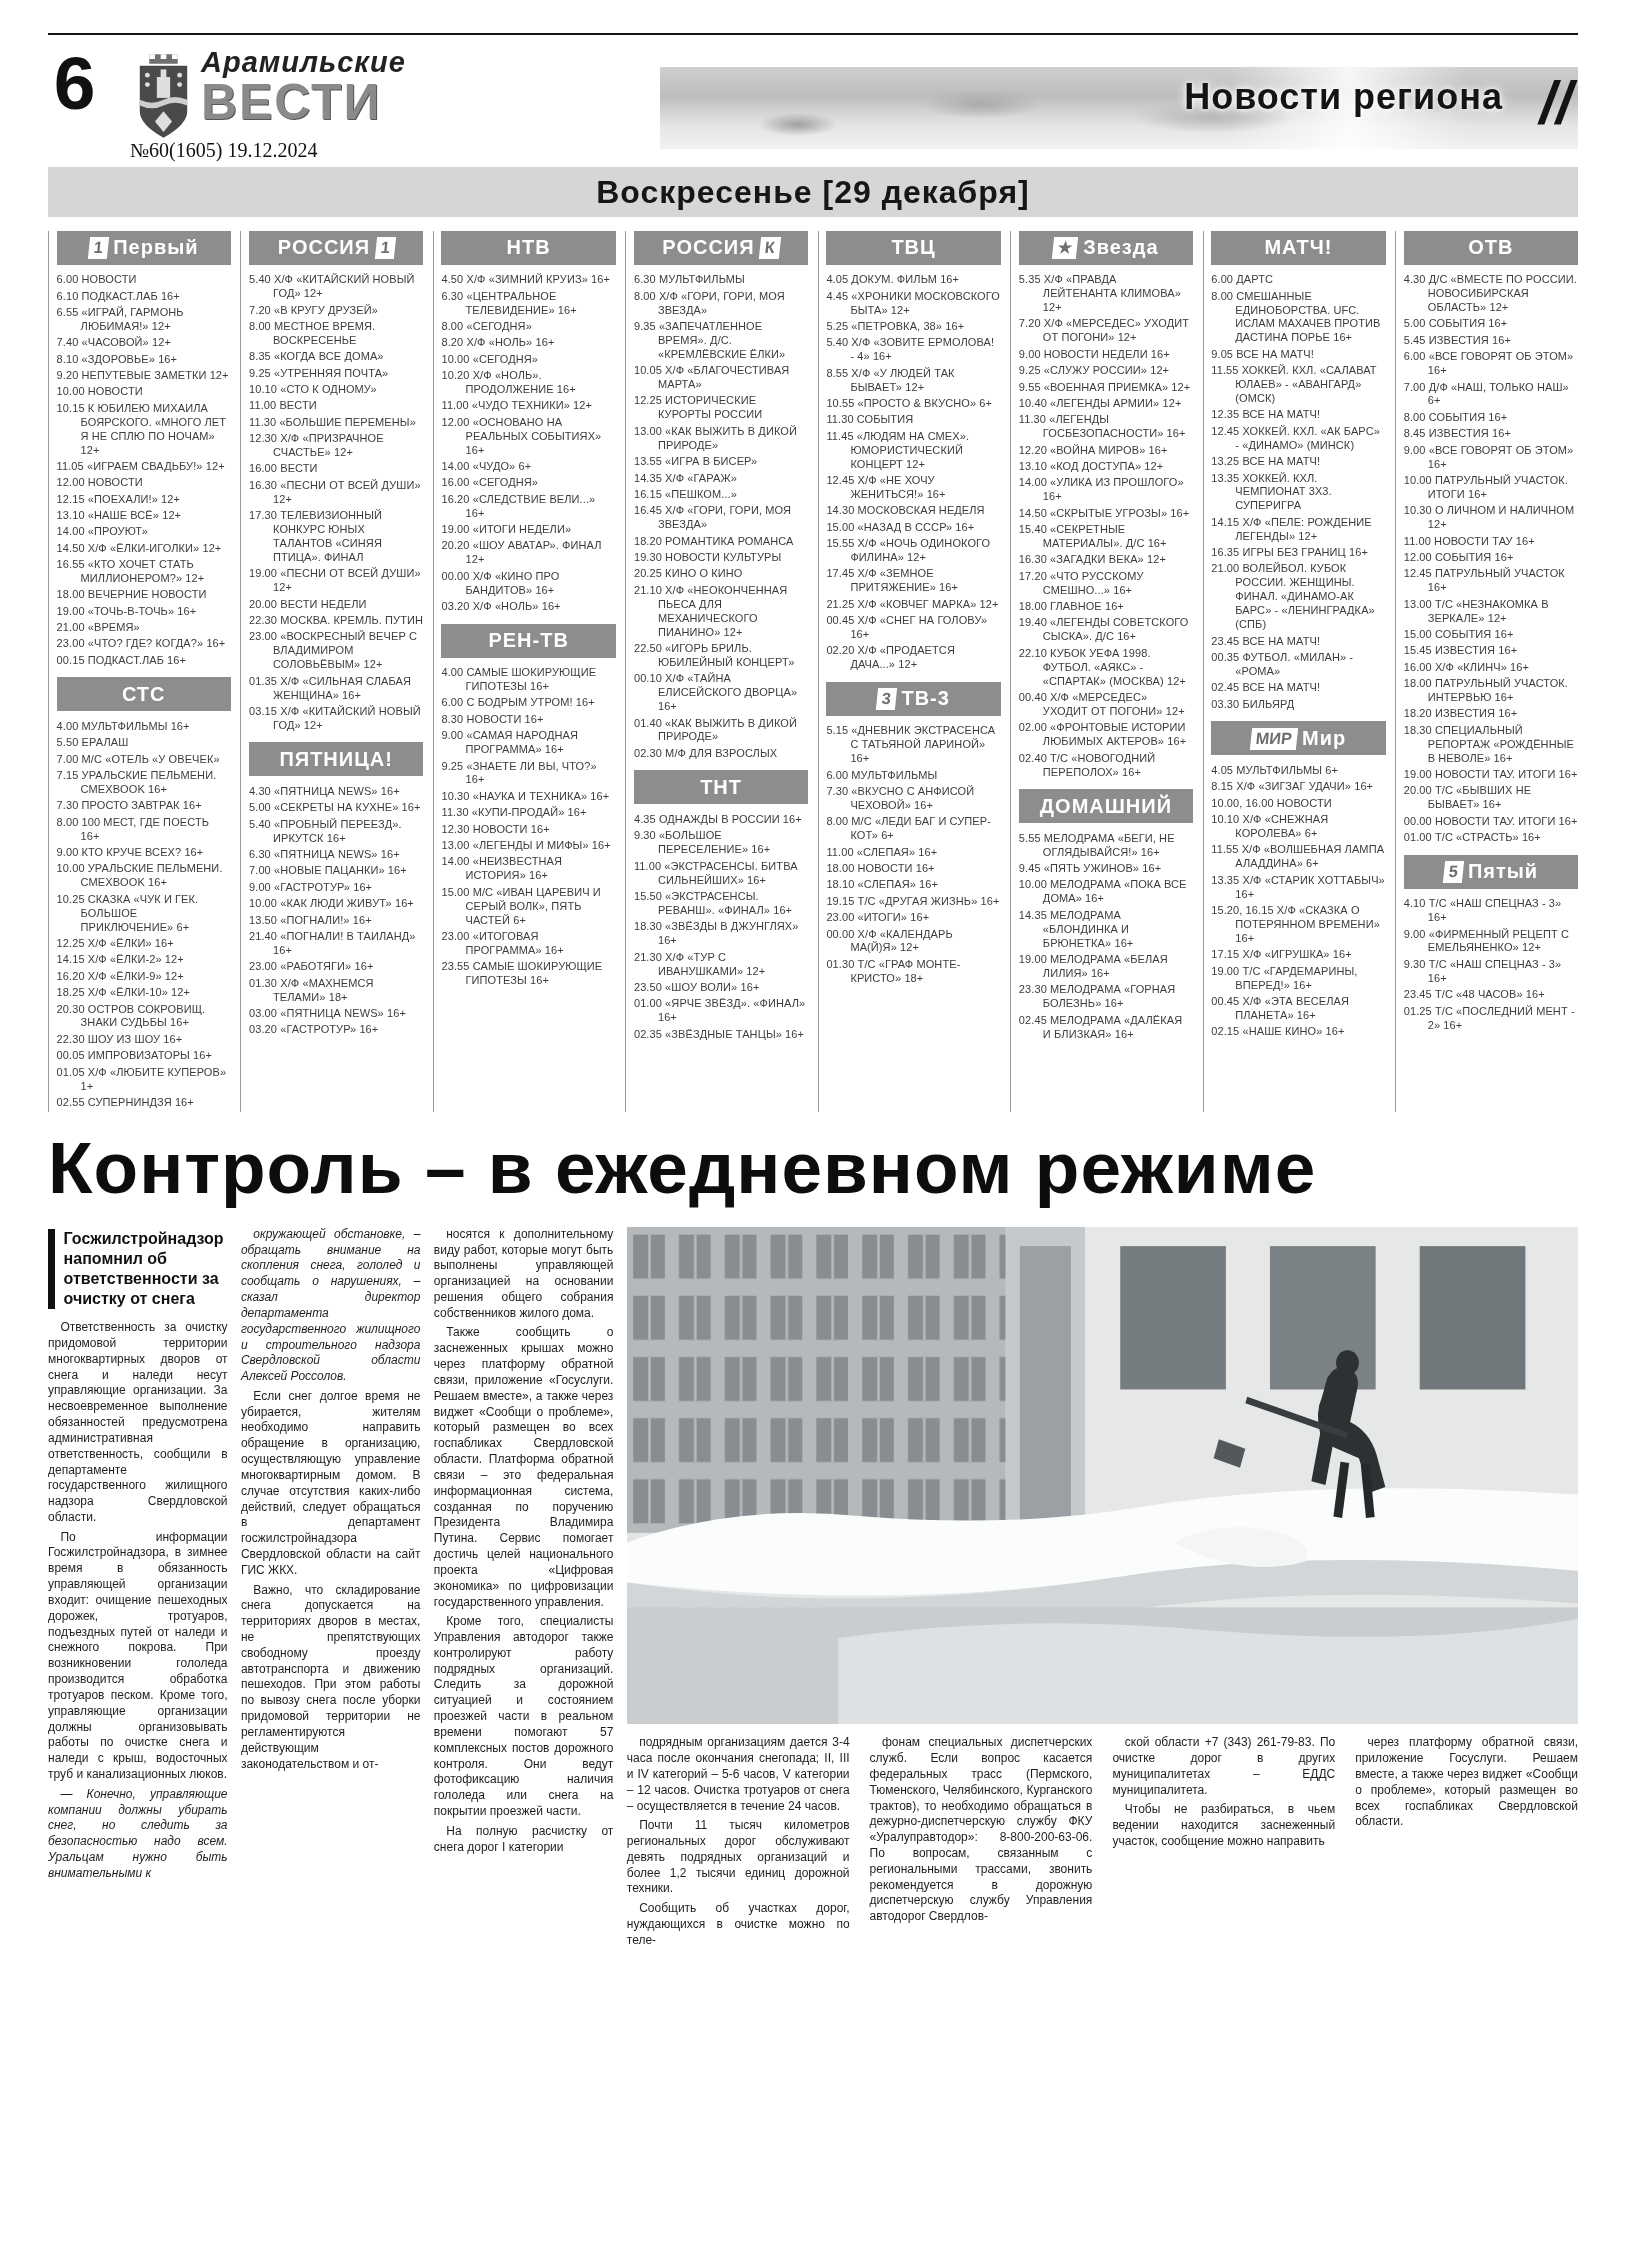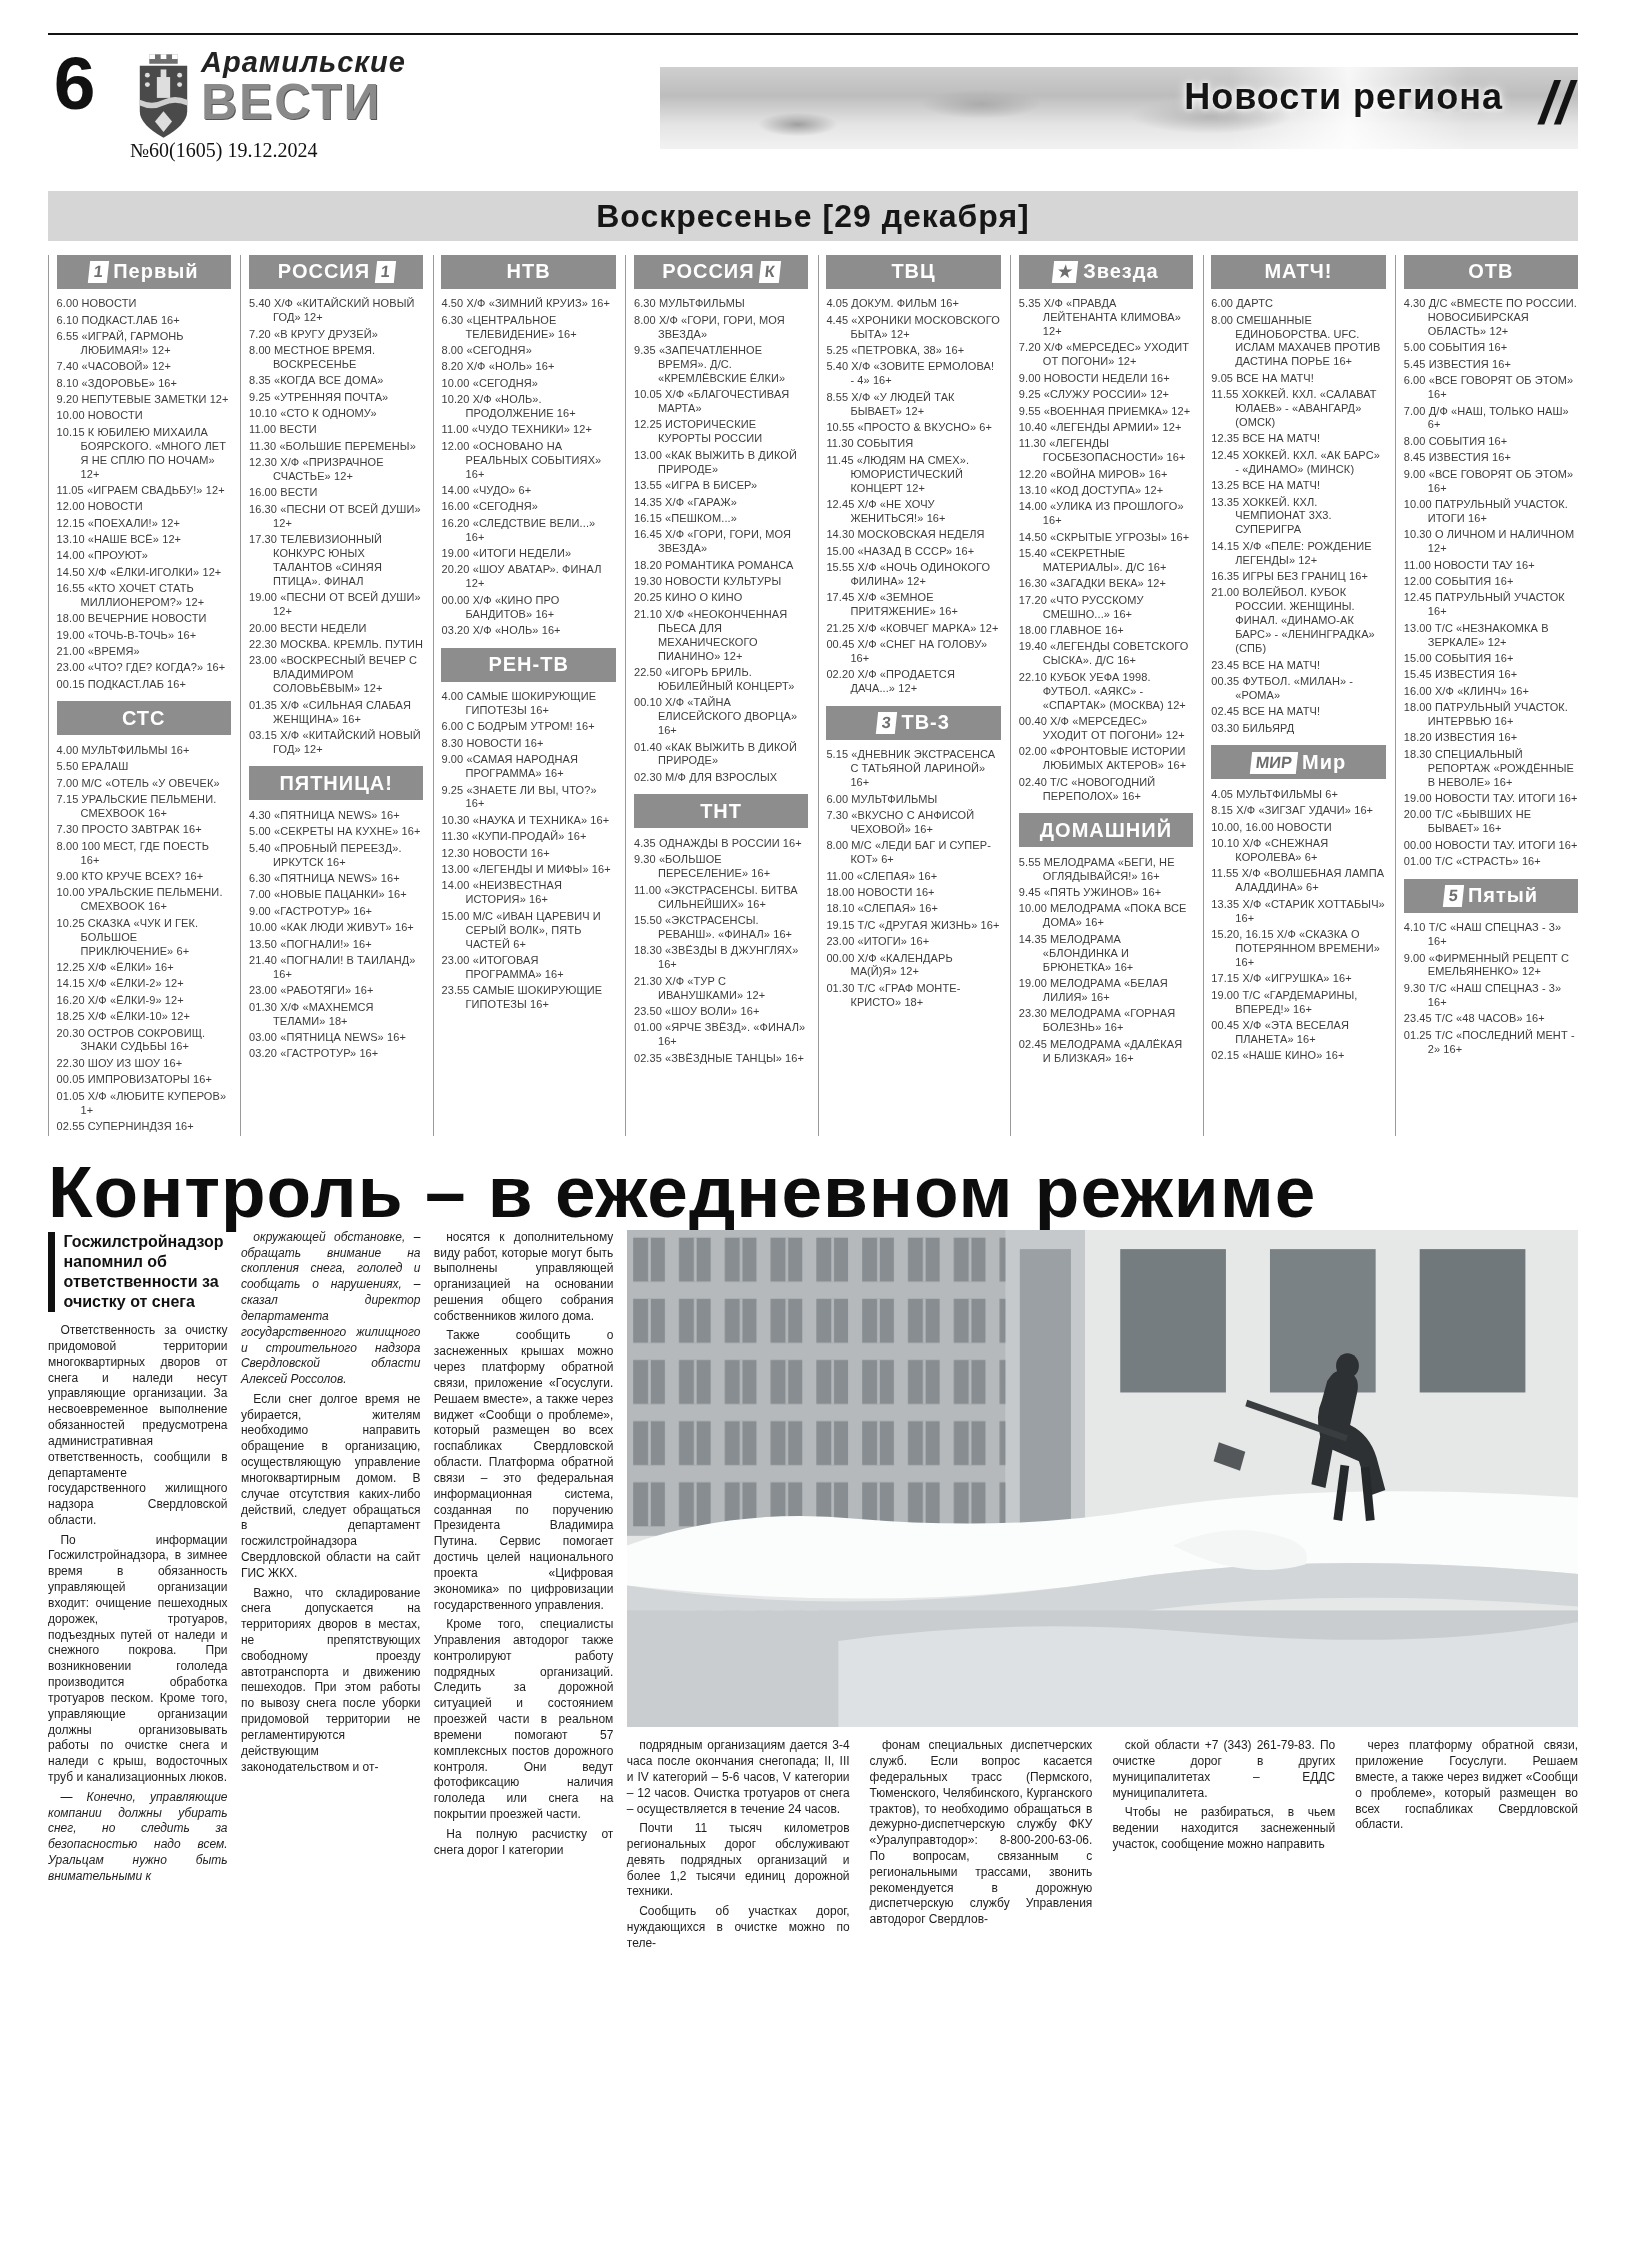--- a/index.html
+++ b/index.html
@@ -21,38 +21,38 @@
      radial-gradient(57px 17px at 15% 70%, #9f9f9f 0%, transparent 70%),
      radial-gradient(86px 21px at 35% 45%, #ababab 0%, transparent 70%),
      radial-gradient(115px 25px at 60% 60%, #b5b5b5 0%, transparent 70%),
      radial-gradient(76px 19px at 85% 40%, #a5a5a5 0%, transparent 70%),
      linear-gradient(90deg, transparent 0 62%, rgba(255,255,255,.85) 75%, transparent 88%);}
   .section-title{position:absolute;right:75px;top:36px;font-size:36px;font-weight:700;color:#141414;
      text-shadow:0 0 5.7px #fff,0 0 11.5px #fff;letter-spacing:1px;}
   .slashes{position:absolute;right:5.7px;top:29px;font-size:59px;font-weight:700;font-style:italic;color:#141414;}
 
   
-  .day-band{margin-top:25px;background:#d6d6d6;height:50px;display:flex;align-items:center;justify-content:center;
+  .day-band{margin-top:1px;background:#d6d6d6;height:50px;display:flex;align-items:center;justify-content:center;
      font-size:32px;font-weight:700;color:#161616;letter-spacing:1px;}
 
   
   .tv-grid{display:grid;grid-template-columns:repeat(8,1fr);column-gap:9.6px;margin-top:13.4px;}
   .tv-col{border-left:1.9px solid #9a9a9a;padding-left:7.6px;min-width:0;}
   .ch-header{background:#8d8d8d;color:#fff;height:34px;display:flex;align-items:center;justify-content:center;
      gap:5.7px;margin:9.6px 0 8.6px 0;overflow:hidden;}
   .ch-header:first-child{margin-top:0;}
   .ch-name{font-size:20px;font-weight:700;letter-spacing:1px;white-space:nowrap;}
   .ch-badge{background:#fff;color:#6e6e6e;font-weight:700;font-size:16.3px;padding:1px 4.8px;line-height:1.2;
      transform:skewX(-6deg);}
   .tv-entry{font-size:11px;line-height:1.27;color:#3c3c3c;font-weight:400;margin:0 0 2.4px 0;
      padding-left:24px;text-indent:-24px;letter-spacing:0.1px;}
 
   
   .headline{margin-top:19px;font-size:73px;font-weight:700;color:#0d0d0d;line-height:1.02;letter-spacing:1px;white-space:nowrap;}
-  .article-body{display:grid;grid-template-columns:repeat(8,1fr);column-gap:13.4px;}
+  .article-body{display:grid;grid-template-columns:repeat(8,1fr);column-gap:13.4px;margin-top:21px;}
   .a-col{min-width:0;grid-row:1 / 3;}
   .a-col .para,.b-col .para{font-size:12px;line-height:1.32;text-align:justify;color:#1e1e1e;margin:0 0 3.8px 0;text-indent:12.4px;}
   .para.ital{font-style:italic;}
   .lead{border-left:7.6px solid #111;padding-left:8.6px;margin:1.9px 0 11.5px 0;font-size:16px;font-weight:700;line-height:1.25;color:#111;}
   .photo-wrap{grid-column:4 / 9;grid-row:1;height:497px;background:#d8d8d8;}
   .photo-wrap svg{display:block;width:100%;height:100%;}
   .bottom-grid{grid-column:4 / 9;grid-row:2;display:grid;grid-template-columns:repeat(4,1fr);column-gap:20px;margin-top:11.5px;}
   .b-col{min-width:0;}
 </style>
 </head>

